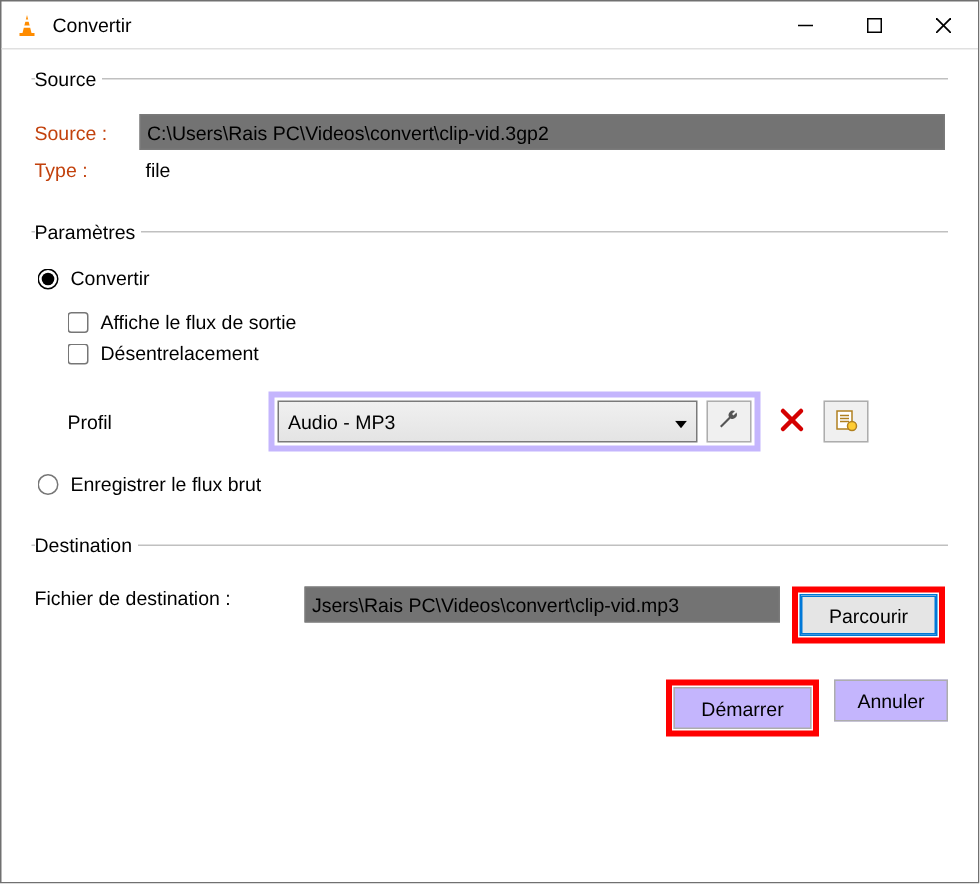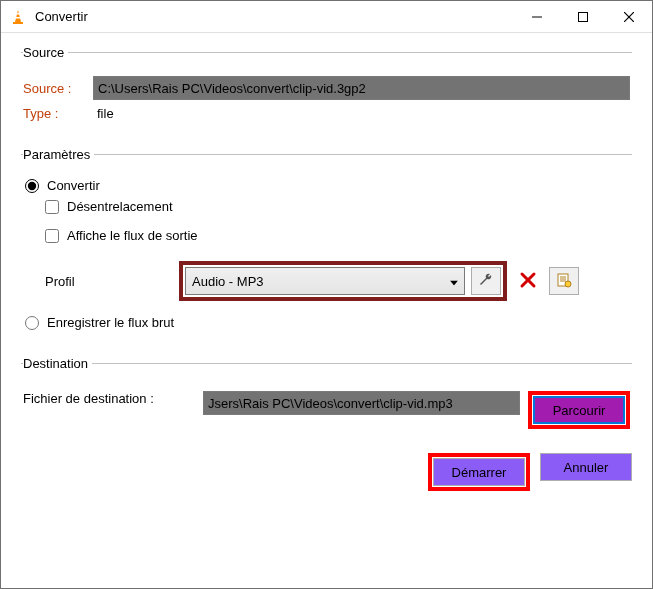--- a/index.html
+++ b/index.html
@@ -17,27 +17,27 @@
   .label { width: 70px; color: #c2410c; }
   input.text { flex: 1; height: 24px; padding: 2px 4px; border: 1px solid #7a7a7a; background: #737373; font-size: 13px; }
   .typeval { margin-left: 4px; }
   .radio { width: 14px; height: 14px; margin: 0 8px 0 2px; accent-color: #000; }
   .checkbox { width: 14px; height: 14px; margin: 0 8px 0 0; }
   .indent { margin-left: 22px; }
   .profilerow { display: flex; align-items: center; margin: 18px 0 10px 0; }
   .profilerow .plabel { width: 134px; margin-left: 22px; }
   .dropdown { width: 280px; height: 28px; border: 1px solid #7a7a7a; background: linear-gradient(#f0f0f0,#e4e4e4); display: flex; align-items: center; padding: 0 6px; position: relative; }
   .dropdown .arrow { position: absolute; right: 6px; top: 50%; transform: translateY(-50%); }
-  .highlight-red { border: 4px solid #7f1d1d; padding: 2px; display: inline-flex; }
+  .highlight-red { border: 4px solid #c4b5fd; padding: 2px; display: inline-flex; }
   .iconbtn { width: 30px; height: 28px; border: 1px solid #adadad; background: #f0f0f0; display: flex; align-items: center; justify-content: center; margin-left: 6px; }
   .destrow { display: flex; align-items: flex-start; margin: 10px 0 4px 0; }
   .destrow .dlabel { width: 180px; }
   .destrow input.text { flex: 1; }
-  .btn { height: 28px; border: 1px solid #adadad; background: #8b5cf6; padding: 0 18px; display: inline-flex; align-items: center; justify-content: center; }
-  .btn.default { border: 1px solid #0078d7; box-shadow: inset 0 0 0 1px #0078d7; background: #a21caf; }
+  .btn { height: 28px; border: 1px solid #adadad; background: #c4b5fd; padding: 0 18px; display: inline-flex; align-items: center; justify-content: center; }
+  .btn.default { border: 1px solid #0078d7; box-shadow: inset 0 0 0 1px #0078d7; background: #e5e5e5; }
   .footer { display: flex; justify-content: flex-end; gap: 10px; padding: 6px 0 0 0; }
   .hl-wrap { display: inline-flex; border: 4px solid #ff0000; padding: 1px; }
 </style>
 </head>
 <body>
 
 <div class="window">
   <div class="titlebar">
     <span class="appicon">
       <svg viewBox="0 0 18 18" width="18" height="18">
@@ -83,27 +83,27 @@
     </fieldset>
 
     <fieldset>
       <legend>Paramètres</legend>
 
       <div class="row">
         <input type="radio" class="radio" checked="" style="">
         <span>Convertir</span>
       </div>
 
+      <div class="row indent" style="margin-top:14px">
+        <input type="checkbox" class="checkbox" style="">
+        <span>Affiche le flux de sortie</span>
+      </div>
       <div class="row indent">
         <input type="checkbox" class="checkbox" style="">
         <span>Désentrelacement</span>
-      </div>
-      <div class="row indent" style="margin-top:14px">
-        <input type="checkbox" class="checkbox" style="">
-        <span>Affiche le flux de sortie</span>
       </div>
 
       <div class="profilerow">
         <span class="plabel">Profil</span>
         <span class="highlight-red">
           <div class="dropdown">
             <span>Audio - MP3</span>
             <span class="arrow">
               <svg width="8" height="5">
                   <polygon points="0,0 8,0 4,5" fill="#000"></polygon>
@@ -158,19 +158,19 @@
         </span>
       </div>
     </fieldset>
 
     <div class="footer">
       <span class="hl-wrap">
         <div class="btn" style="width:92px">
           <span>Démarrer</span>
         </div>
       </span>
-      <div class="btn" style="width:92px">
+      <div class="btn" style="width:76px">
         <span>Annuler</span>
       </div>
     </div>
 
   </div>
 </div>
 
 </body></html>

